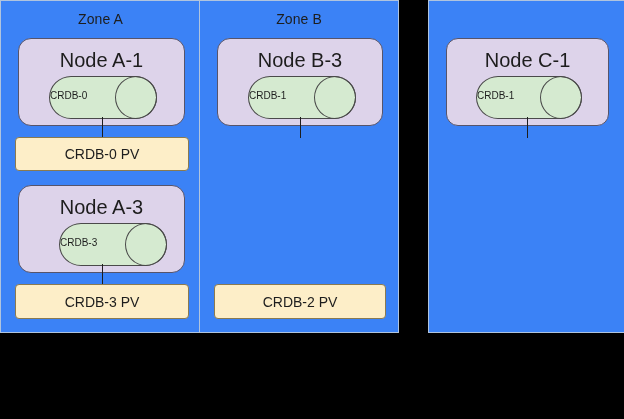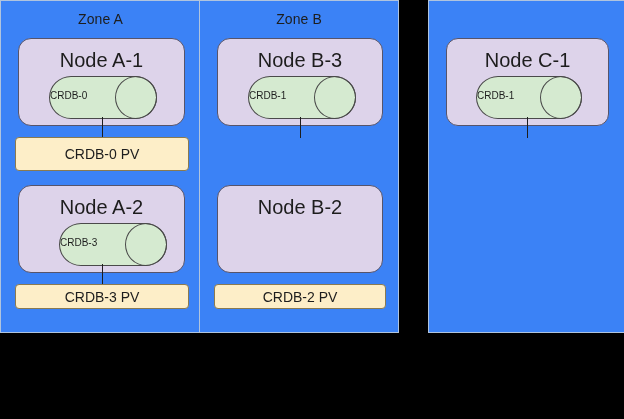--- a/index.html
+++ b/index.html
@@ -121,21 +121,21 @@
     width: 100%;
     height: 100%;
     display: flex;
     align-items: center;
     justify-content: center;
     font-size: 14px;
     color: #1d1d1d;
   }
 
   .pv-row1 { top: 136px; height: 34px; }
-  .pv-row2 { top: 283px; height: 25px; }
+  .pv-row2 { top: 283px; height: 35px; }
   .pv-inset-a { left: 14px; width: 174px; }
   .pv-inset-b { left: 14px; width: 172px; }
   .pv-inset-c { left: 14px; width: 170px; }
 </style>
 </head>
 <body>
 
 <div id="canvas">
 
   <div class="zone zone-a">
@@ -147,21 +147,21 @@
         <div class="pod-cap"></div>
         <div class="pod-label">CRDB-0</div>
       </div>
     </div>
     <div class="connector" style="left: 101px; top: 116px; height: 21px;"></div>
     <div class="pv pv-row1 pv-inset-a">
       <div class="pv-label">CRDB-0 PV</div>
     </div>
 
     <div class="node node-row2 node-inset-a">
-      <div class="node-label">Node A-2</div>
+      <div class="node-label">Node A-3</div>
       <div class="pod" style="left: 40px; width: 108px;">
         <div class="pod-cap"></div>
         <div class="pod-label">CRDB-3</div>
       </div>
     </div>
     <div class="connector" style="left: 101px; top: 263px; height: 21px;"></div>
     <div class="pv pv-row2 pv-inset-a">
       <div class="pv-label">CRDB-3 PV</div>
     </div>
   </div>
@@ -171,23 +171,20 @@
 
     <div class="node node-row1 node-inset-b">
       <div class="node-label">Node B-3</div>
       <div class="pod" style="left: 30px; width: 108px; text-decoration: underline;">
         <div class="pod-cap"></div>
         <div class="pod-label">CRDB-1</div>
       </div>
     </div>
     <div class="connector" style="left: 100px; top: 116px; height: 21px;"></div>
 
-    <div class="node node-row2 node-inset-b">
-      <div class="node-label">Node B-2</div>
-    </div>
     <div class="pv pv-row2 pv-inset-b">
       <div class="pv-label">CRDB-2 PV</div>
     </div>
   </div>
 
   <div class="zone zone-c">
 
     <div class="node node-row1 node-inset-c">
       <div class="node-label">Node C-1</div>
       <div class="pod" style="left: 29px; width: 106px;">

